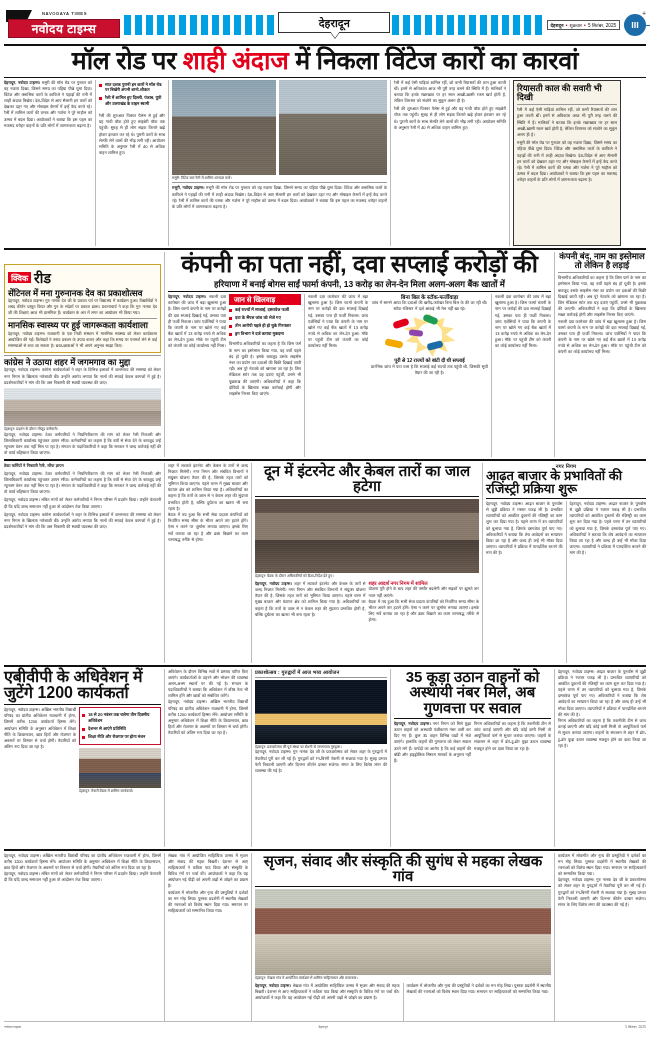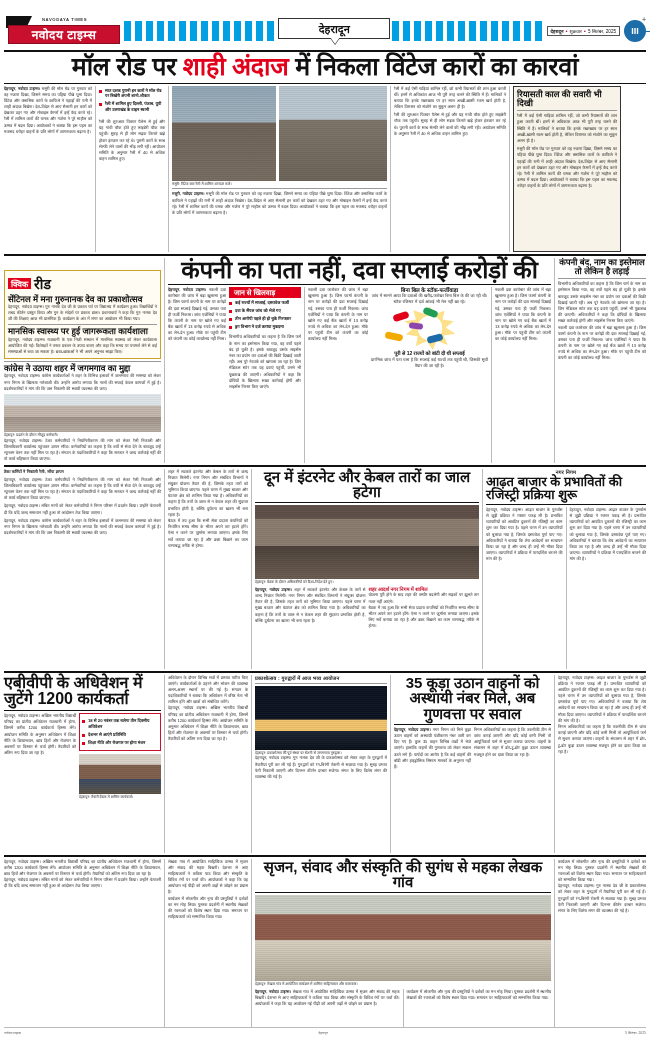--- a/index.html
+++ b/index.html
@@ -1,21 +1,21 @@
 <!DOCTYPE html>
 <html lang="hi"><head>
 <meta charset="utf-8">
 <style>
   html,body{margin:0;padding:0;background:#ffffff;}
   body{
     width:650px;height:1043px;overflow:hidden;
     font-family:"Liberation Sans","DejaVu Sans",sans-serif;
     color:#111;position:relative;
   }
-  .page{width:650px;height:1043px;position:relative;box-sizing:border-box;padding:14px 4px;}
+  .page{width:650px;height:1043px;position:relative;box-sizing:border-box;padding:8px 4px;}
 
   
   .masthead{height:34px;position:relative;display:flex;align-items:center;}
   .logo-wrap{position:relative;width:118px;height:26px;flex:none;}
   .logo-flag{position:absolute;left:2px;top:-2px;width:26px;height:12px;background:#111;clip-path:polygon(0 0,100% 0,78% 100%,0 100%);}
   .logo-box{position:absolute;left:4px;top:7px;width:110px;height:17px;background:#c8102e;border:1px solid #8c0a20;
     display:flex;align-items:center;justify-content:center;}
   .logo-text{color:#fff;font-weight:bold;font-size:12px;letter-spacing:.5px;line-height:1;}
   .logo-tag{position:absolute;left:38px;top:-1px;font-size:4.2px;letter-spacing:.6px;color:#333;font-weight:bold;}
 
@@ -225,20 +225,21 @@
 
       <div class="photo ph-crowd" style="height:46px;margin-top:2px"></div>
       <div class="cap">देहरादून: प्रदर्शन के दौरान मौजूद कर्मचारी।</div>
       <div class="copy">देहरादून, नवोदय टाइम्स। ठेका कर्मचारियों ने नियमितीकरण की मांग को लेकर रैली निकाली और जिलाधिकारी कार्यालय पहुंचकर ज्ञापन सौंपा। कर्मचारियों का कहना है कि वर्षों से सेवा देने के बावजूद उन्हें न्यूनतम वेतन तक नहीं मिल पा रहा है। संगठन के पदाधिकारियों ने कहा कि सरकार ने जल्द कार्रवाई नहीं की तो कार्य बहिष्कार किया जाएगा।</div>
     </div>
 
     <div class="vsep"></div>
 
     <div class="col" style="flex:1">
       <div class="hl2">कंपनी का पता नहीं, दवा सप्लाई करोड़ों की</div>
+      <div class="hl2-sub">हरियाणा में बनाई बोगस साईं फार्मा कंपनी, 13 करोड़ का लेन-देन मिला अलग-अलग बैंक खातों में</div>
       <div class="rule-thin"></div>
 
       <div class="row gap3" style="flex:1">
         <div class="col" style="width:58px">
           <div class="copy">
             <p><span class="dline">देहरादून, नवोदय टाइम्स।</span>
             <span>नकली दवा कारोबार की जांच में बड़ा खुलासा हुआ है। जिस फार्मा कंपनी के नाम पर करोड़ों की दवा सप्लाई दिखाई गई, उसका पता ही फर्जी निकला। जांच एजेंसियों ने पाया कि कंपनी के नाम पर खोले गए कई बैंक खातों में 13 करोड़ रुपये से अधिक का लेन-देन हुआ। मौके पर पहुंची टीम को कंपनी का कोई कार्यालय नहीं मिला।</span></p>
           </div>
         </div>
 

